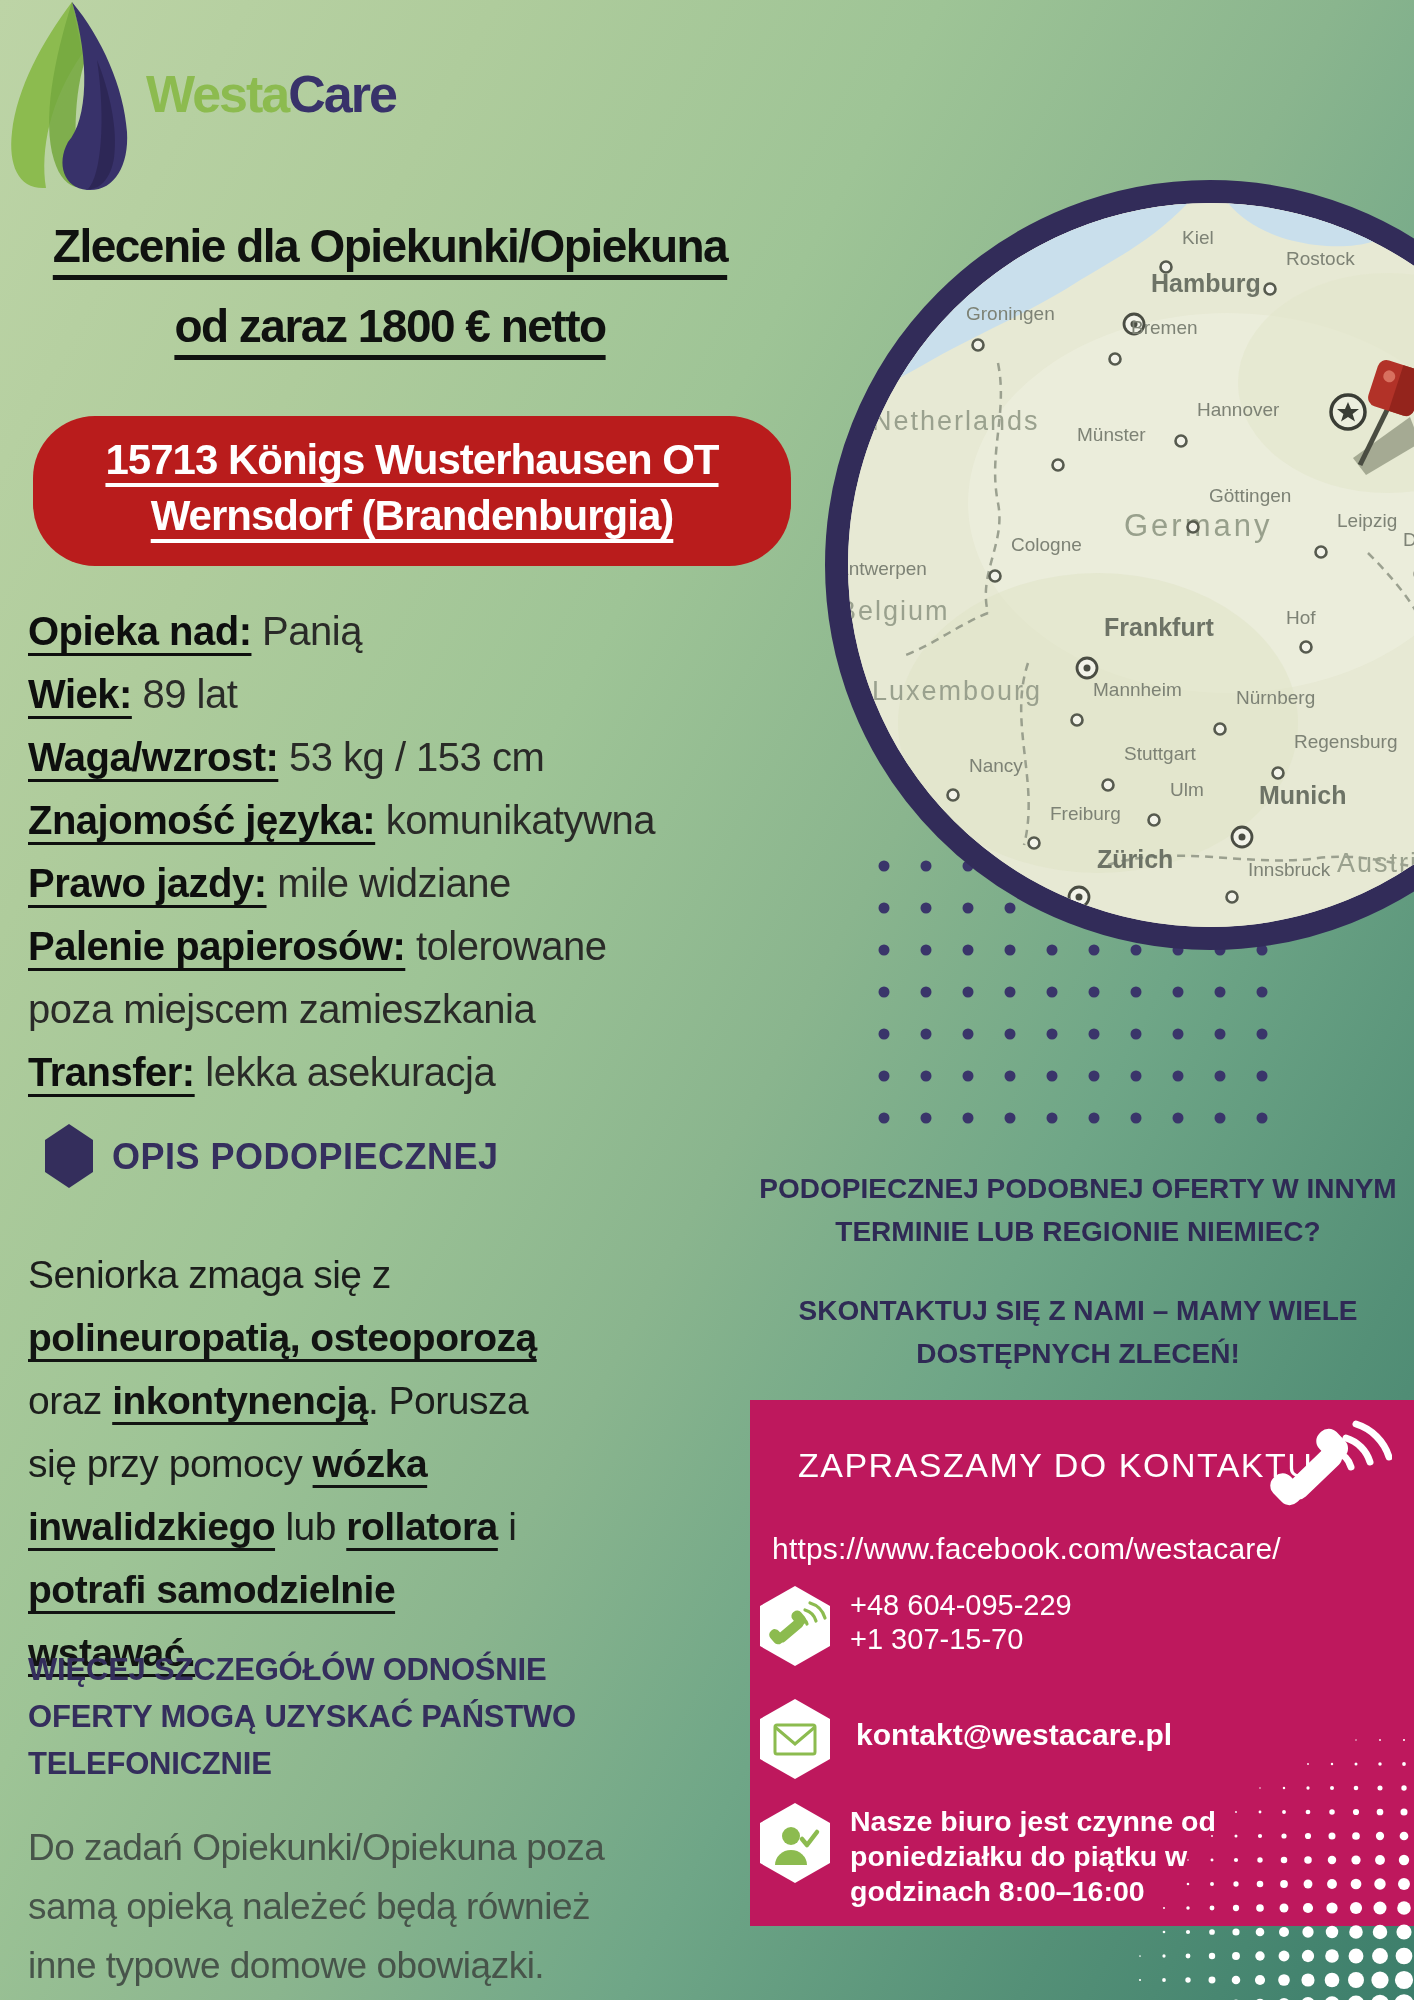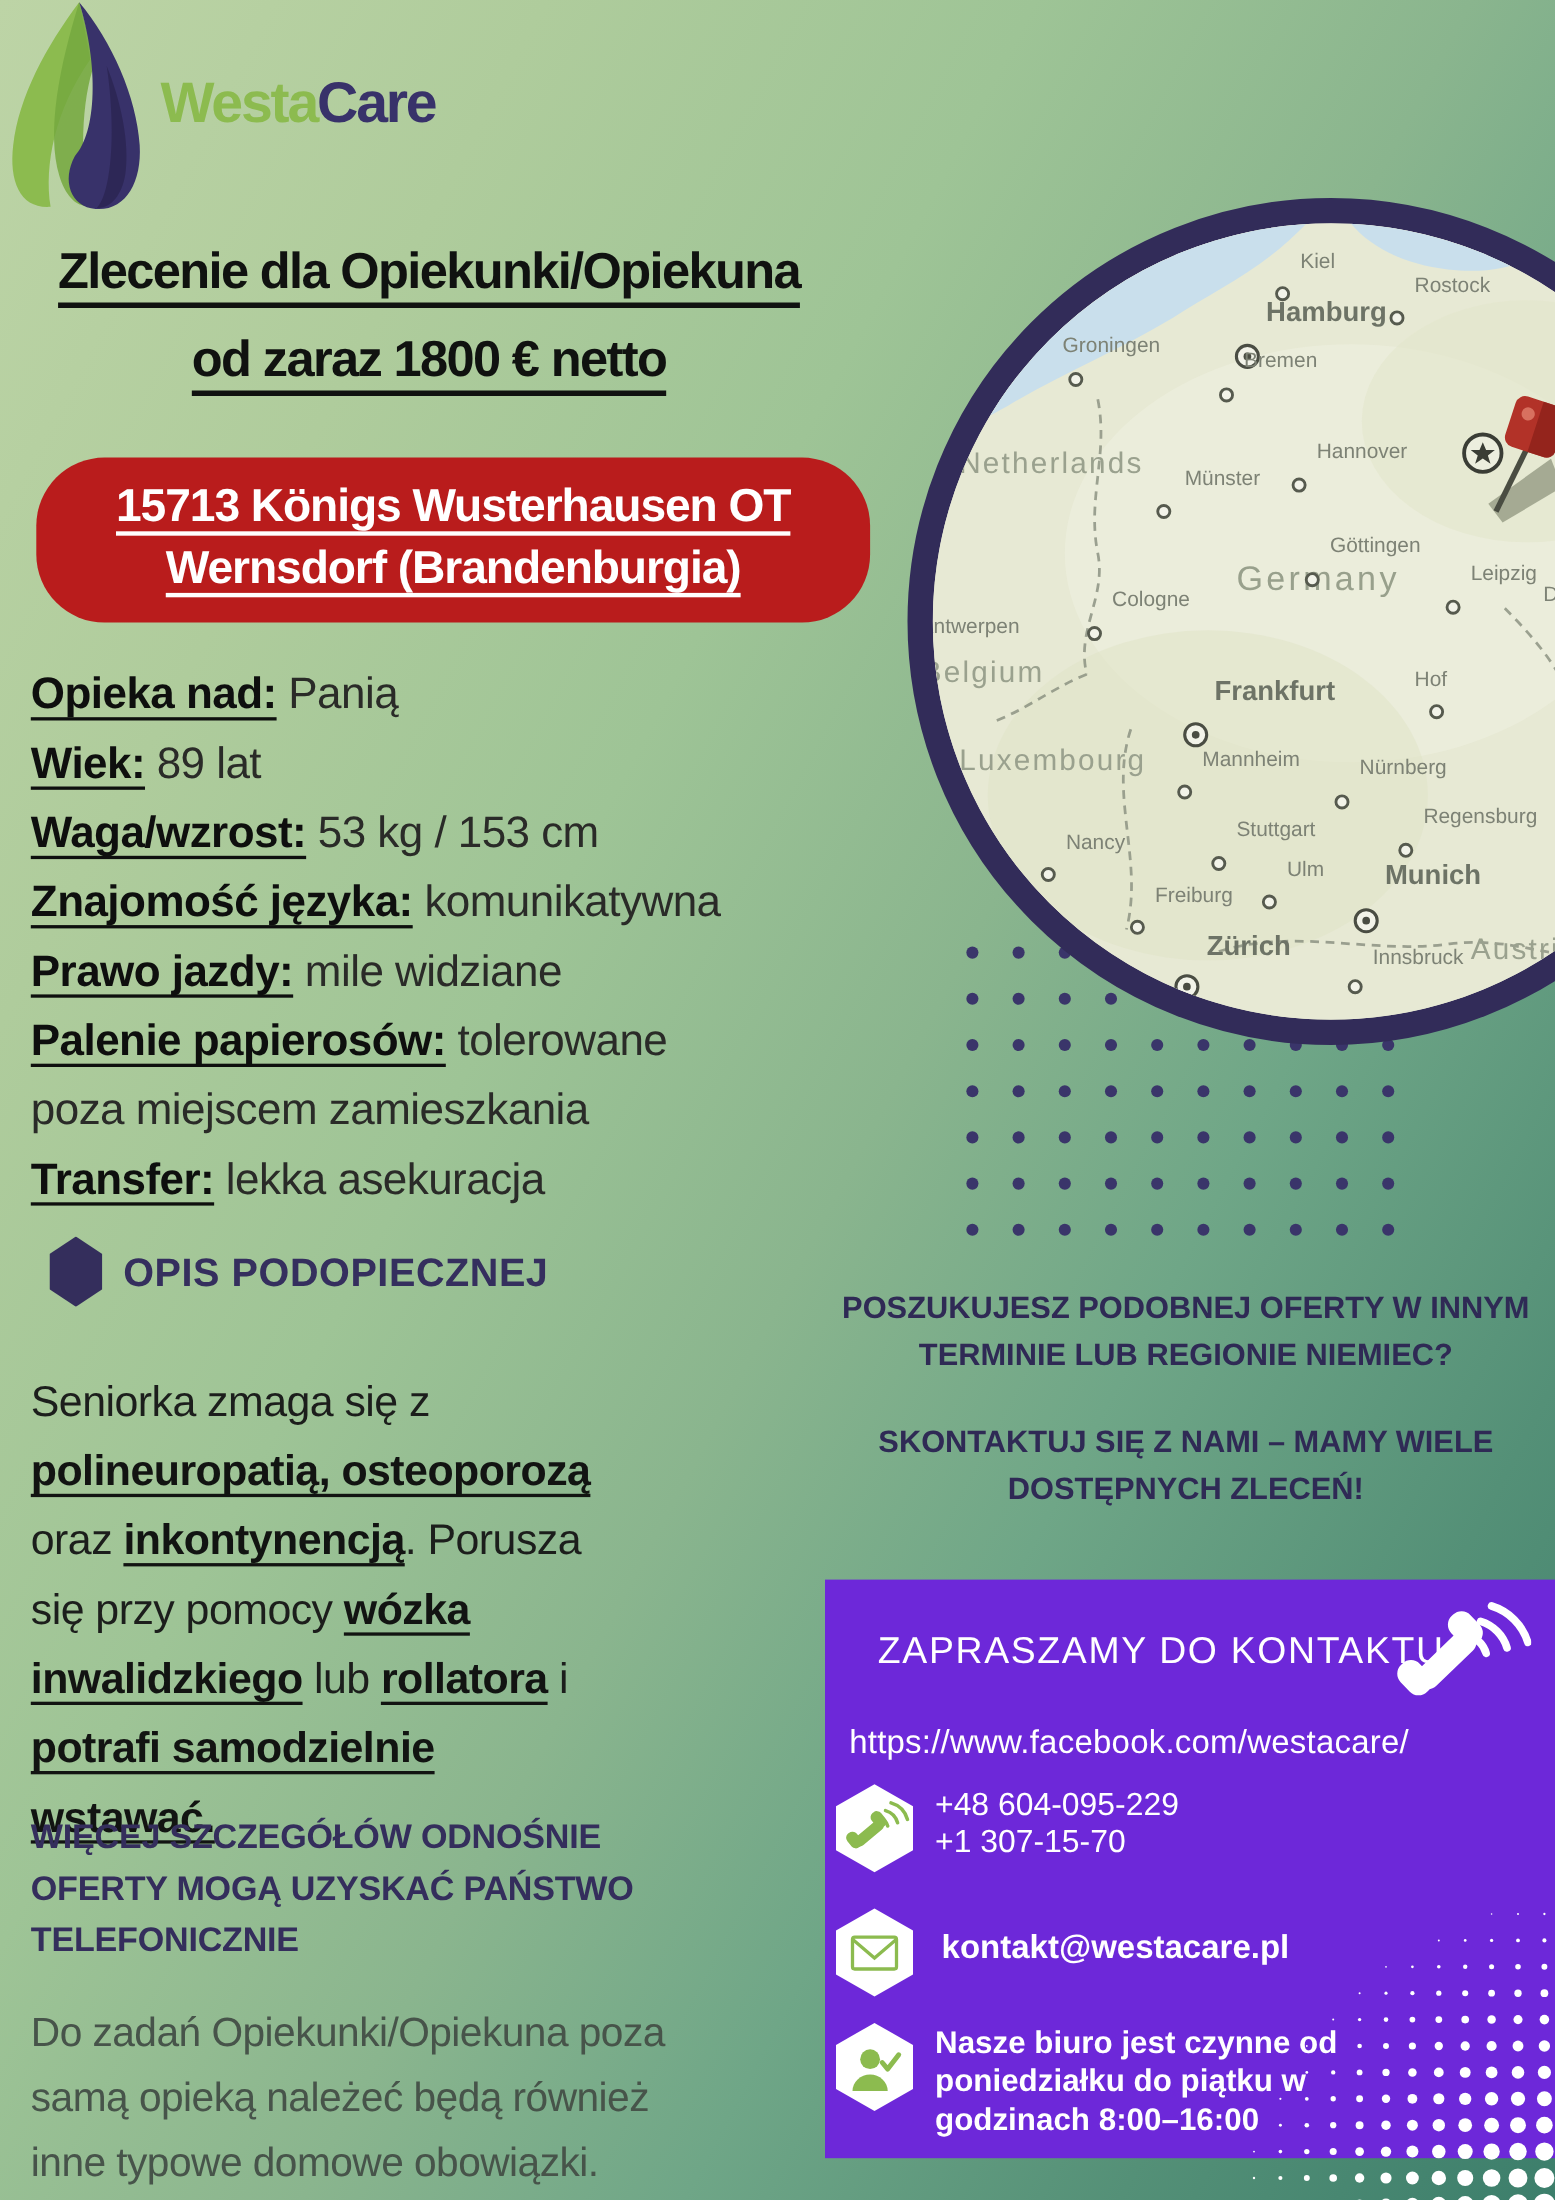--- a/index.html
+++ b/index.html
@@ -53,21 +53,21 @@
   .country{font-size:27px;fill:#9aa18e;letter-spacing:2px;}
   .country-big{font-size:31px;fill:#98a08c;letter-spacing:3px;}
 
   .dots-grid{left:0;top:0;z-index:1;}
   .offer-prompt{width:660px;text-align:center;color:#2f2a55;font-weight:700;
     font-size:28px;line-height:43px;white-space:pre-line;z-index:3;}
   .offer-prompt.p1{left:748px;top:1167px;}
   .offer-prompt.p2{left:748px;top:1289px;}
 
   
-  .panel{left:750px;top:1436px;width:664px;height:526px;background:#6d28d9;z-index:2;}
+  .panel{left:750px;top:1400px;width:664px;height:526px;background:#be185d;z-index:2;}
   .panel-heading{left:48px;top:46px;font-size:34px;color:#ffffff;letter-spacing:1.5px;}
   .fb-link{left:22px;top:132px;font-size:30px;color:#ffffff;letter-spacing:.2px;}
   .hex{width:74px;height:82px;}
   .hex polygon{fill:#ffffff;}
   .row-text{color:#ffffff;}
   .phone-lines{left:100px;top:188px;font-size:29px;line-height:34px;}
   .phone-lines .first{font-weight:700;}
   .phone-lines .wa{font-weight:700;text-decoration:underline;text-decoration-thickness:2.5px;text-underline-offset:6px;}
   .email-line{left:106px;top:318px;font-size:30px;font-weight:700;}
   .office-lines{left:100px;top:404px;font-size:28.5px;font-weight:700;line-height:35px;white-space:pre-line;}
@@ -283,21 +283,21 @@
       <line x1="512" y1="262" x2="540" y2="205" stroke="#4a4d42" stroke-width="5"></line>
       <g transform="rotate(18 548 185)">
         <rect x="524" y="161" width="48" height="48" rx="9" fill="#b23228"></rect>
         <path d="M548,161 h16 a8,8 0 0 1 8,8 v32 a8,8 0 0 1 -8,8 h-16 Z" fill="#8e221a" opacity="0.85"></path>
         <circle cx="538" cy="176" r="6" fill="#d8705f"></circle>
       </g>
     </g>
   </svg>
 </div>
 
-<div class="abs offer-prompt p1" data-name="offer-prompt-question">POSZUKUJESZ PODOBNEJ OFERTY W INNYM
+<div class="abs offer-prompt p1" data-name="offer-prompt-question">PODOPIECZNEJ PODOBNEJ OFERTY W INNYM
 TERMINIE LUB REGIONIE NIEMIEC?</div>
 <div class="abs offer-prompt p2" data-name="offer-prompt-cta">SKONTAKTUJ SIĘ Z NAMI – MAMY WIELE
 DOSTĘPNYCH ZLECEŃ!</div>
 
 <div class="abs panel" data-name="contact-panel">
   <div class="abs panel-heading" data-name="contact-heading">ZAPRASZAMY DO KONTAKTU</div>
 
   <svg class="abs" data-name="phone-rings-icon" style="left:512px;top:10px;" width="130" height="120" viewBox="0 0 130 120">
     <g fill="#ffffff" transform="rotate(-44 52 62)">
       <rect x="18" y="52" width="68" height="22" rx="11"></rect>

